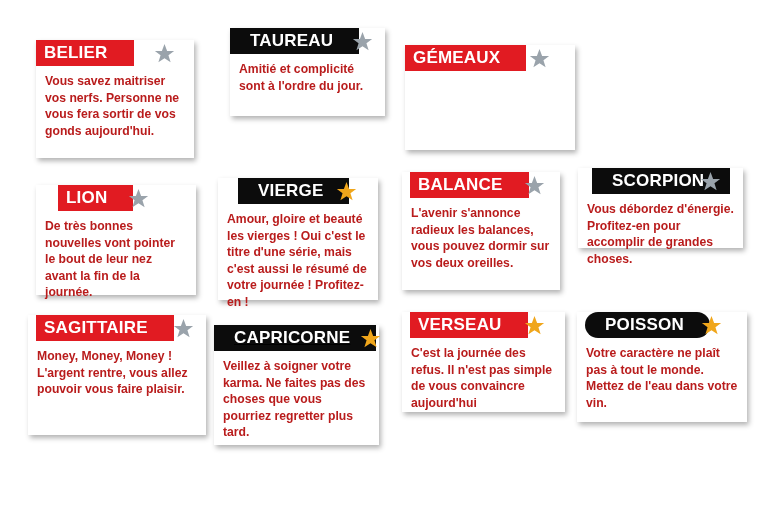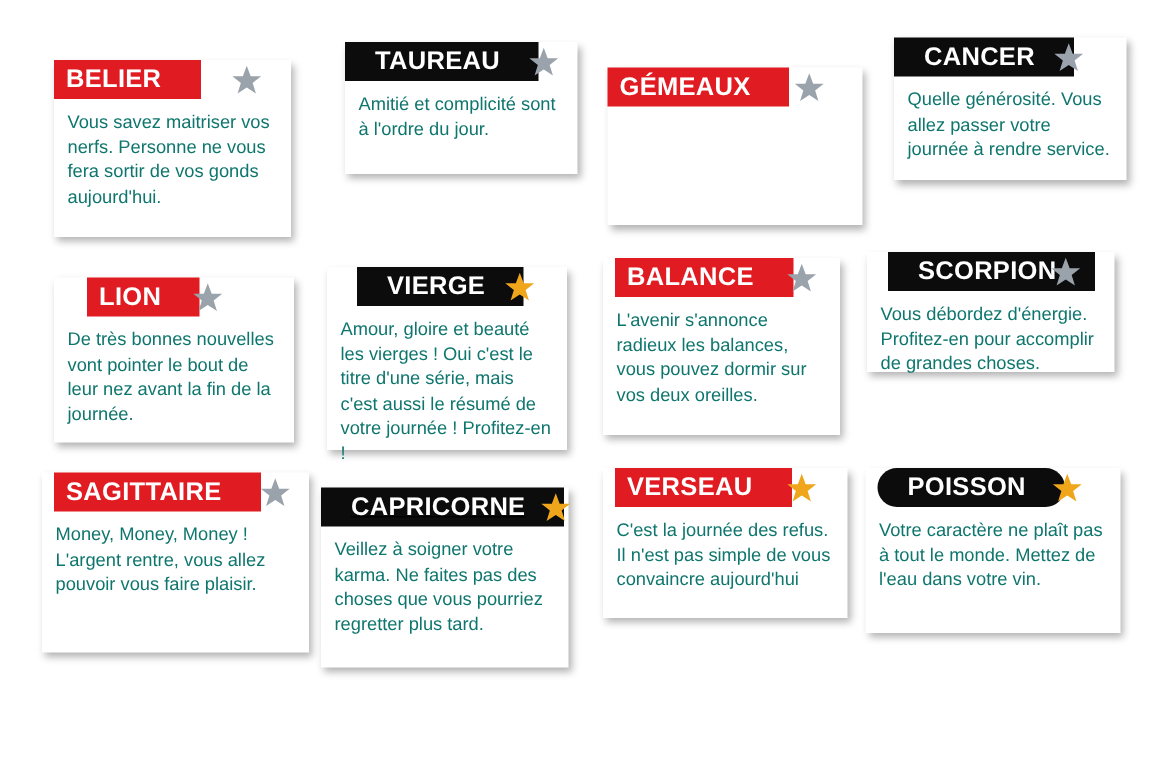--- a/index.html
+++ b/index.html
@@ -57,22 +57,22 @@
   .star {
     position: absolute;
     top: 3px;
     width: 21px;
     height: 21px;
     display: block;
   }
   .body-text {
     font-size: 12.2px;
     line-height: 16.5px;
-    color: #0f766e;
-    font-weight: normal;
+    color: #b91c1c;
+    font-weight: bold;
     padding: 7px 9px 10px 9px;
     font-family: "Liberation Sans", sans-serif;
   }
   
   #c0  { left: 36px;  top: 40px;  width: 158px; height: 118px; }
   #c1  { left: 230px; top: 28px;  width: 155px; height: 88px;  }
   #c2  { left: 405px; top: 45px;  width: 170px; height: 105px; }
   #c3  { left: 596px; top: 25px;  width: 155px; height: 95px;  }
 
   #c4  { left: 36px;  top: 185px; width: 160px; height: 110px; }
@@ -124,33 +124,20 @@
         <div class="sign-bar red">
           <span class="sign-name">GÉMEAUX</span>
         </div>
         <svg class="star" viewBox="0 0 24 24" style="left:124px;">
           <polygon points="12,1 15,9 23,9 16.5,14 19,22 12,17.5 5,22 7.5,14 1,9 9,9" fill="#9aa3ab"></polygon>
         </svg>
       </div>
     </div>
   </div>
 
-  <div class="card" id="c3">
-    <div class="card-inner">
-      <div class="sign-head">
-        <div class="sign-bar black">
-          <span class="sign-name">CANCER</span>
-        </div>
-        <svg class="star" viewBox="0 0 24 24" style="left:106px;">
-          <polygon points="12,1 15,9 23,9 16.5,14 19,22 12,17.5 5,22 7.5,14 1,9 9,9" fill="#9aa3ab"></polygon>
-        </svg>
-      </div>
-      <div class="body-text">Quelle générosité. Vous allez passer votre journée à rendre service.</div>
-    </div>
-  </div>
 
   <div class="card" id="c5">
     <div class="card-inner">
       <div class="sign-head">
         <div class="sign-bar black" style="left:20px;">
           <span class="sign-name">VIERGE</span>
         </div>
         <svg class="star" viewBox="0 0 24 24" style="left:118px;">
           <polygon points="12,1 15,9 23,9 16.5,14 19,22 12,17.5 5,22 7.5,14 1,9 9,9" fill="#f0a61b"></polygon>
         </svg>

